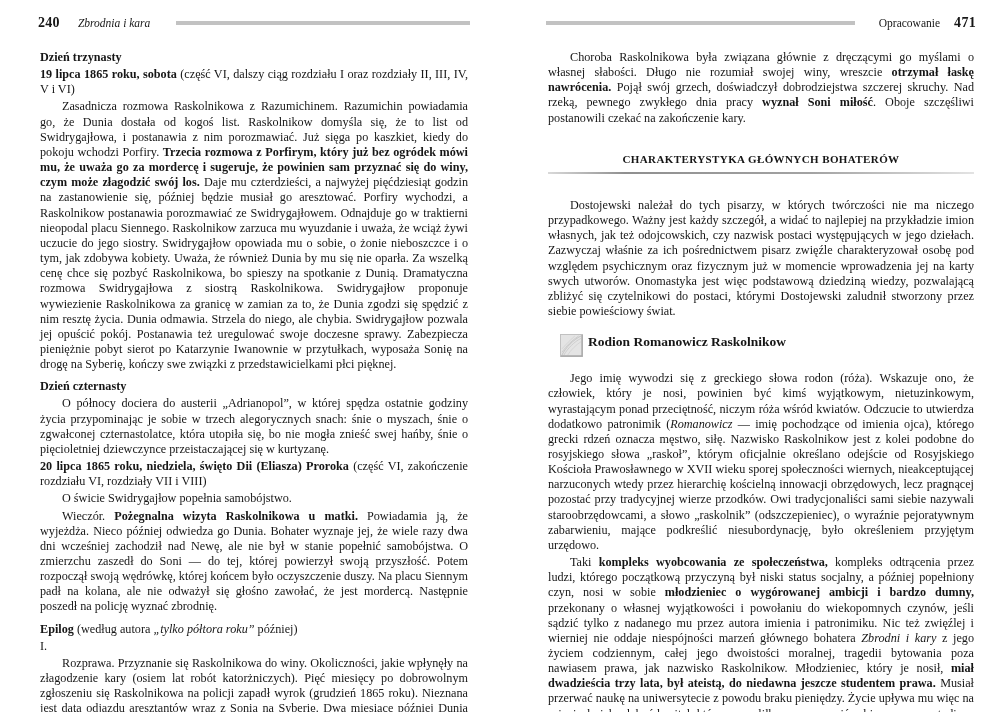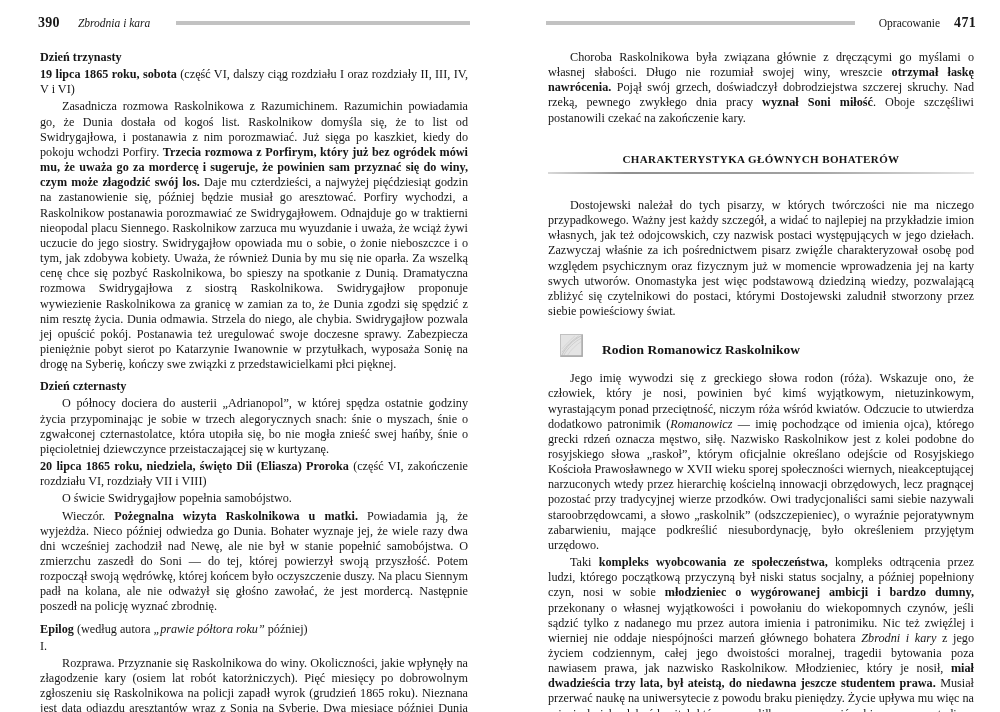--- a/index.html
+++ b/index.html
@@ -26,45 +26,45 @@
   p.para{text-indent:22px;}
   p.gap{margin-top:7px;}
   .b{font-weight:bold;}
   .i{font-style:italic;}
 
   .center-head{margin:26px 2px 24px 2px;text-align:center;}
   .center-head .txt{font-weight:bold;font-size:11px;letter-spacing:0.4px;white-space:nowrap;}
   .center-head .rule{height:2px;margin-top:5px;
     background:linear-gradient(to right,#d9d9d9,#8f8f8f 18%,#a3a3a3 62%,#e3e3e3);}
 
-  .subhead{display:flex;align-items:flex-end;gap:19px;margin:15px 0 14px 0;padding-left:14px;}
+  .subhead{display:flex;align-items:flex-start;gap:5px;margin:15px 0 14px 0;padding-left:14px;}
   .subhead .title{font-weight:bold;font-size:13.5px;}
   .ornament{width:23px;height:23px;flex:0 0 auto;display:block;}
 </style>
 </head>
 <body>
 
 <div class="spread">
 
   <div class="page left">
     <div class="runhead">
-      <span class="num">390</span>
+      <span class="num">240</span>
       <span class="btitle">Zbrodnia i kara</span>
       <span class="bar"></span>
     </div>
     <div class="content">
         <p class="blk h"><span class="b">Dzień trzynasty</span></p>
         <p class="blk h"><span class="b">19 lipca 1865 roku, sobota </span><span>(część VI, dalszy ciąg rozdziału I oraz rozdziały II, III, IV, V i VI)</span></p>
         <p class="blk para"><span>Zasadnicza rozmowa Raskolnikowa z Razumichinem. Razumichin powiadamia go, że Dunia dostała od kogoś list. Raskolnikow domyśla się, że to list od Swidrygajłowa, i postanawia z nim porozmawiać. Już sięga po kaszkiet, kiedy do pokoju wchodzi Porfiry. </span><span class="b">Trzecia rozmowa z Porfirym, który już bez ogródek mówi mu, że uważa go za mordercę i sugeruje, że powinien sam przyznać się do winy, czym może złagodzić swój los.</span><span> Daje mu czterdzieści, a najwyżej pięćdziesiąt godzin na zastanowienie się, później będzie musiał go aresztować. Porfiry wychodzi, a Raskolnikow postanawia porozmawiać ze Swidrygajłowem. Odnajduje go w traktierni nieopodal placu Siennego. Raskolnikow zarzuca mu wyuzdanie i uważa, że wciąż żywi uczucie do jego siostry. Swidrygajłow opowiada mu o sobie, o żonie nieboszczce i o tym, jak zdobywa kobiety. Uważa, że również Dunia by mu się nie oparła. Za wszelką cenę chce się pozbyć Raskolnikowa, bo spieszy na spotkanie z Dunią. Dramatyczna rozmowa Swidrygajłowa z siostrą Raskolnikowa. Swidrygajłow proponuje wywiezienie Raskolnikowa za granicę w zamian za to, że Dunia zgodzi się spędzić z nim resztę życia. Dunia odmawia. Strzela do niego, ale chybia. Swidrygajłow pozwala jej opuścić pokój. Postanawia też uregulować swoje doczesne sprawy. Zabezpiecza pieniężnie pobyt sierot po Katarzynie Iwanownie w przytułkach, wyposaża Sonię na drogę na Syberię, kończy swe związki z przedstawicielkami płci pięknej.</span></p>
         <p class="blk h gap"><span class="b">Dzień czternasty</span></p>
         <p class="blk para"><span>O północy dociera do austerii „Adrianopol”, w której spędza ostatnie godziny życia przypominając je sobie w trzech alegorycznych snach: śnie o myszach, śnie o zgwałconej czternastolatce, która utopiła się, bo nie mogła znieść swej hańby, śnie o pięcioletniej dziewczynce przeistaczającej się w kurtyzanę.</span></p>
         <p class="blk h"><span class="b">20 lipca 1865 roku, niedziela, święto Dii (Eliasza) Proroka </span><span>(część VI, zakończenie rozdziału VI, rozdziały VII i VIII)</span></p>
         <p class="blk para"><span>O świcie Swidrygajłow popełnia samobójstwo.</span></p>
         <p class="blk para"><span>Wieczór. </span><span class="b">Pożegnalna wizyta Raskolnikowa u matki.</span><span> Powiadamia ją, że wyjeżdża. Nieco później odwiedza go Dunia. Bohater wyznaje jej, że wiele razy dwa dni wcześniej zachodził nad Newę, ale nie był w stanie popełnić samobójstwa. O zmierzchu zaszedł do Soni — do tej, której powierzył swoją przyszłość. Potem rozpoczął swoją wędrówkę, której końcem było oczyszczenie duszy. Na placu Siennym padł na kolana, ale nie odważył się głośno zawołać, że jest mordercą. Następnie poszedł na policję wyznać zbrodnię.</span></p>
-        <p class="blk h gap"><span class="b">Epilog</span><span> (według autora </span><span class="i">„prawie półtora roku”</span><span> później)</span></p>
+        <p class="blk h gap"><span class="b">Epilog</span><span> (według autora </span><span class="i">„tylko półtora roku”</span><span> później)</span></p>
         <p class="blk h"><span>I.</span></p>
         <p class="blk para"><span>Rozprawa. Przyznanie się Raskolnikowa do winy. Okoliczności, jakie wpłynęły na złagodzenie kary (osiem lat robót katorżniczych). Pięć miesięcy po dobrowolnym zgłoszeniu się Raskolnikowa na policji zapadł wyrok (grudzień 1865 roku). Nieznana jest data odjazdu aresztantów wraz z Sonią na Syberię. Dwa miesiące później Dunia wychodzi za mąż za Razumichina. Pulcheria Aleksandrowna zaczyna chorować. Po dwóch tygodniach umiera. Również Raskolnikow zaczyna niedomagać.</span></p>
       </div>
   </div>
 
   <div class="page right">
     <div class="runhead">
       <span class="bar"></span>
       <span class="stitle">Opracowanie</span>
       <span class="num">471</span>

